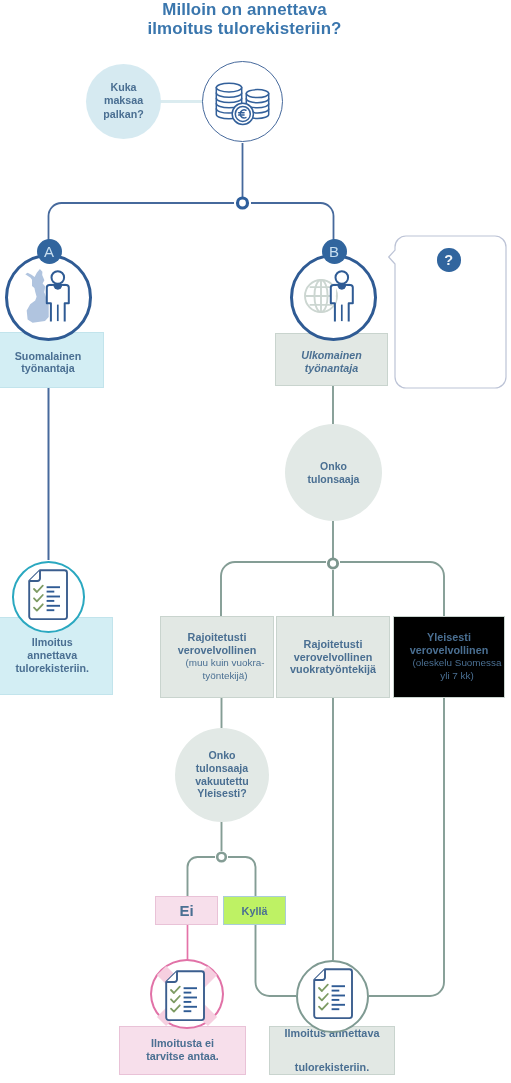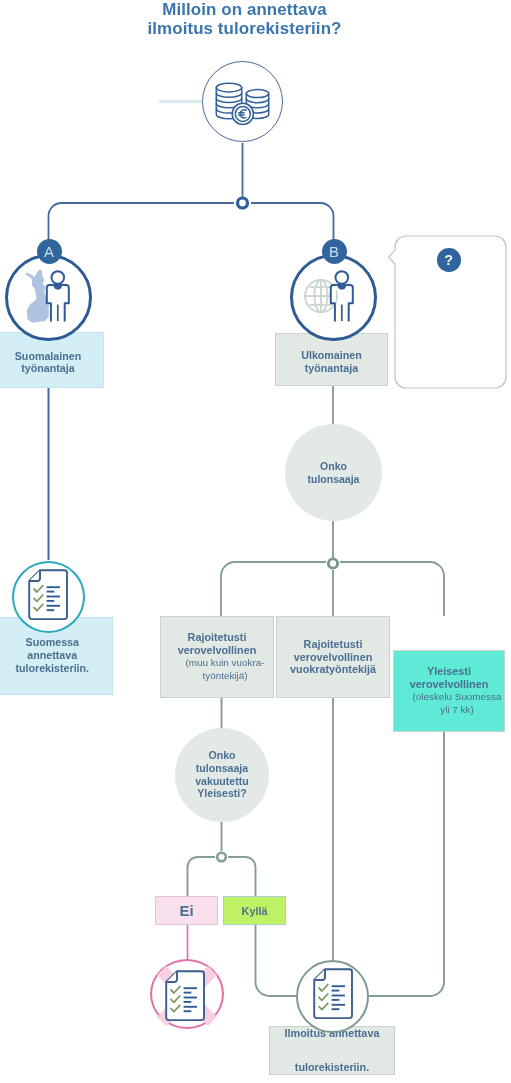--- a/index.html
+++ b/index.html
@@ -70,20 +70,28 @@
 
       <path d="M444 698 V982 a14 14 0 0 1 -14 14 H369" stroke="#849d95" stroke-width="1.9"></path>
     </g>
   </svg>
 
   <div class="title">
     <div>Milloin on annettava</div>
     <div>ilmoitus tulorekisteriin?</div>
   </div>
 
+  <div class="qcirc" style="left:86px;top:63.5px;width:75px;height:75px;background:#d6eaf1;
+              font-size:10.7px;line-height:13.1px;">
+    <div>
+      <div>Kuka</div>
+      <div>maksaa</div>
+      <div>palkan?</div>
+    </div>
+  </div>
 
   <div class="iconring" style="left:202px;top:60.5px;width:81px;height:81px;border:1.7px solid #46699c;">
   </div>
   <div class="iconwrap" style="left:213px;top:80px;width:58px;height:48px;">
     <svg width="58" height="48" viewBox="0 0 58 48" fill="none" stroke="#33609a" stroke-width="1.5" stroke-linecap="round">
 
       <path d="M33.3 13.6 V34.5 c0 2.2 5 4 11.2 4 s11.2-1.8 11.2-4 V13.6" fill="#fff"></path>
       <ellipse cx="44.5" cy="13.6" rx="11.2" ry="4" fill="#fff"></ellipse>
       <path d="M33.3 18.7 c0 2.2 5 4 11.2 4 s11.2-1.8 11.2-4"></path>
       <path d="M33.3 23.8 c0 2.2 5 4 11.2 4 s11.2-1.8 11.2-4"></path>
@@ -124,21 +132,21 @@
         <path d="M33.4 16.9 a4.4 4.8 0 0 0 8.8 0 Z" fill="#2f5b94" stroke="none"></path>
         <path d="M37.8 36.6 v16.5" stroke-width="1.7"></path>
       </g>
     </svg>
   </div>
   <div class="badge" style="left:36.5px;top:238.5px;width:25px;height:25px;font-size:15px;font-weight:400;">
     <span>A</span>
   </div>
 
   <div class="lblbox" style="left:275px;top:333px;width:113px;height:53px;background:#e2e8e4;
-              border:1px solid #c9d4ce;font-size:10.7px;line-height:12.1px;padding-top:4px;">
+              border:1px solid #c9d4ce;font-size:10.7px;line-height:12.1px;padding-top:4px;font-style:italic;">
     <div>Ulkomainen</div>
     <div>työnantaja</div>
   </div>
   <div class="iconring" style="left:290px;top:254px;width:87px;height:87px;border:3px solid #2f5b94;"></div>
   <div class="iconwrap" style="left:304px;top:268px;width:58px;height:58px;">
     <svg width="58" height="58" viewBox="0 0 58 58" fill="none">
       <g stroke="#ccd6d1" stroke-width="1.9" fill="none">
         <circle cx="17" cy="28" r="16"></circle>
         <ellipse cx="17" cy="28" rx="6.6" ry="16"></ellipse>
         <path d="M5.6 19.1 H28.4 M1.3 28 H32.7 M5.6 36.9 H28.4"></path>
@@ -161,21 +169,21 @@
   <div class="node" style="left:394px;top:234px;width:113px;height:156px;">
     <svg width="121" height="156" viewBox="-8 0 121 156" style="position:absolute;left:-8px;top:0;">
       <path d="M1.0 16.2 V13 a11 11 0 0 1 11 -11 H101 a11 11 0 0 1 11 11 V143 a11 11 0 0 1 -11 11
                H12 a11 11 0 0 1 -11 -11 V30.0 L-5.3 23.0 Z" fill="#ffffff" stroke="#bcc3d6" stroke-width="1.2" stroke-linejoin="round"></path>
     </svg>
     <div class="badge" style="left:43px;top:14px;width:23.5px;height:23.5px;font-size:14.5px;font-weight:bold;color:#f0f4f8;">?</div>
   </div>
 
   <div class="lblbox" style="left:-8px;top:616.5px;width:120.5px;height:78px;background:#d3eef4;
               border:1px solid #c2e4ec;font-size:10.7px;line-height:13.1px;">
-    <div>Suomessa</div>
+    <div>Ilmoitus</div>
     <div>annettava</div>
     <div>tulorekisteriin.</div>
   </div>
   <div class="iconring" style="left:12px;top:561px;width:73px;height:71.5px;border:2.4px solid #2aa8c0;"></div>
   <div class="iconwrap" style="left:27.5px;top:568.8px;width:39px;height:50px;">
     <svg width="41" height="52" viewBox="0 0 41 52" fill="none">
       <path d="M12.0 1.2 H36.5 a2.5 2.5 0 0 1 2.5 2.5 V47.6 a2.5 2.5 0 0 1 -2.5 2.5 H3.7
                a2.5 2.5 0 0 1 -2.5 -2.5 V12.0 Z" fill="#fff" stroke="#3b5e8e" stroke-width="1.9" stroke-linejoin="round"></path>
       <path d="M12.0 1.2 V9.5 a2.5 2.5 0 0 1 -2.5 2.5 H1.2" fill="#fff" stroke="#3b5e8e" stroke-width="1.9" stroke-linejoin="round"></path>
       <g stroke="#7d9b63" stroke-width="1.8" fill="none" stroke-linecap="round" stroke-linejoin="round">
@@ -210,22 +218,22 @@
     <div class="small">työntekijä)</div>
   </div>
 
   <div class="lblbox" style="left:276px;top:616px;width:114px;height:82px;background:#e2e8e4;
               border:1px solid #c9d4ce;font-size:10.8px;line-height:12.9px;">
     <div>Rajoitetusti</div>
     <div>verovelvollinen</div>
     <div>vuokratyöntekijä</div>
   </div>
 
-  <div class="lblbox" style="left:393px;top:616px;width:112px;height:82px;background:#5eead4;
-              border:1px solid #c9d4ce;font-size:10.8px;line-height:12.9px;margin-top:34px;">
+  <div class="lblbox" style="left:393px;top:616px;width:112px;height:82px;background:#000000;
+              border:1px solid #c9d4ce;font-size:10.8px;line-height:12.9px;">
     <div>Yleisesti</div>
     <div>verovelvollinen</div>
     <div class="small">(oleskelu Suomessa</div>
     <div class="small">yli 7 kk)</div>
   </div>
 
   <div class="qcirc" style="left:175px;top:727.5px;width:94px;height:94px;background:#e2e9e6;
               font-size:10.6px;line-height:12.9px;">
     <div>
       <div>Onko</div>
@@ -237,20 +245,25 @@
 
   <div class="lblbox" style="left:155px;top:896px;width:63px;height:29px;background:#f7dfeb;
               border:1px solid #e9c2d7;font-size:15px;color:#4a6f92;">
     <div>Ei</div>
   </div>
   <div class="lblbox" style="left:223px;top:896px;width:63px;height:29px;background:#bef264;
               border:1px solid #a9cdd8;font-size:10.8px;color:#4a6f92;">
     <div>Kyllä</div>
   </div>
 
+  <div class="lblbox" style="left:119px;top:1025.5px;width:127px;height:49px;background:#f7dfeb;
+              border:1px solid #e9c2d7;font-size:10.8px;line-height:12.8px;">
+    <div>Ilmoitusta ei</div>
+    <div>tarvitse antaa.</div>
+  </div>
   <div class="iconring" style="left:149.5px;top:959px;width:74px;height:70px;border:2.2px solid #e172a7;"></div>
   <div class="iconwrap" style="left:149px;top:958px;width:75px;height:75px;z-index:5;">
     <svg width="75" height="75" viewBox="0 0 75 75">
       <g stroke="#f6cfe0" stroke-width="13" stroke-linecap="butt">
         <path d="M12.5 12.5 L63.5 63.5"></path>
           <path d="M63.5 12.5 L12.5 63.5"></path>
       </g>
     </svg>
   </div>
   <div class="iconwrap" style="left:165px;top:969.5px;width:39px;height:50px;z-index:7;">

